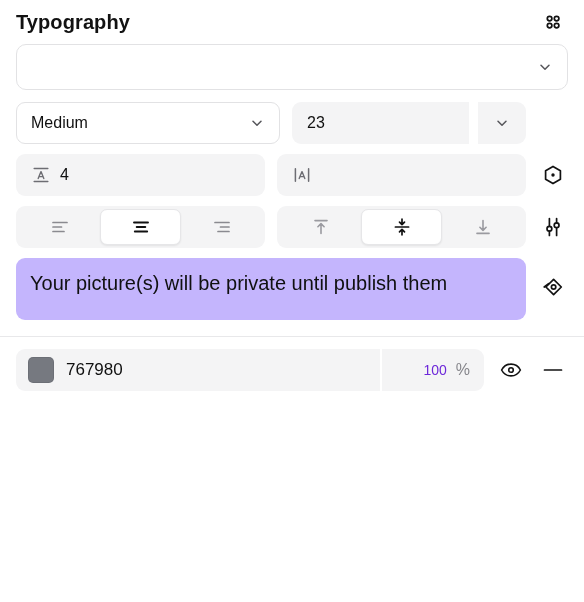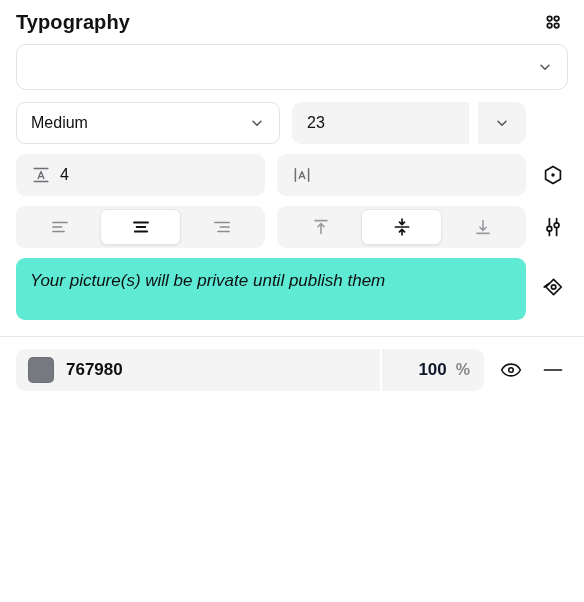--- a/index.html
+++ b/index.html
@@ -139,29 +139,28 @@
     border: 1px solid transparent;
   }
   .seg.selected {
     background: #ffffff;
     border: 1px solid #e6e6e8;
     box-shadow: 0 1px 2px rgba(0,0,0,0.07);
   }
 
   
   .textarea {
-    background: #5eead4;
+    background: #c4b5fd;
     border-radius: 9px;
     padding: 11px 14px;
-    font-size: 17px;
+    font-size: 20px;
     line-height: 1.45;
     color: #101010;
     min-height: 62px;
     flex: 1;
-    font-style: italic;
   }
 
   .divider {
     height: 1px;
     background: #e8e8ea;
     width: 100%;
     margin: 16px 0 0 0;
   }
 
   
@@ -172,21 +171,20 @@
   }
   .color-field {
     display: flex;
     align-items: center;
     background: #f4f4f5;
     border-radius: 9px;
     height: 42px;
     flex: 1;
     min-width: 0;
     overflow: hidden;
-    font-weight: bold;
   }
   .swatch-wrap {
     display: flex;
     align-items: center;
     padding: 0 12px 0 12px;
     flex: 1;
     min-width: 0;
     gap: 12px;
     height: 100%;
   }
@@ -208,21 +206,21 @@
     display: flex;
     align-items: center;
     justify-content: flex-end;
     gap: 9px;
     padding: 0 14px 0 12px;
     height: 100%;
     border-left: 2px solid #ffffff;
     flex: 0 0 auto;
     min-width: 104px;
   }
-  .opacity-val { font-size: 17px; color: #0f172a; }
+  .opacity-val { font-size: 14px; color: #6d28d9; }
   .opacity-unit { font-size: 16px; color: #86868b; }
 
   svg { display: block; }
 </style>
 </head>
 <body>
 
 <div class="panel">
 
   <section class="section">

